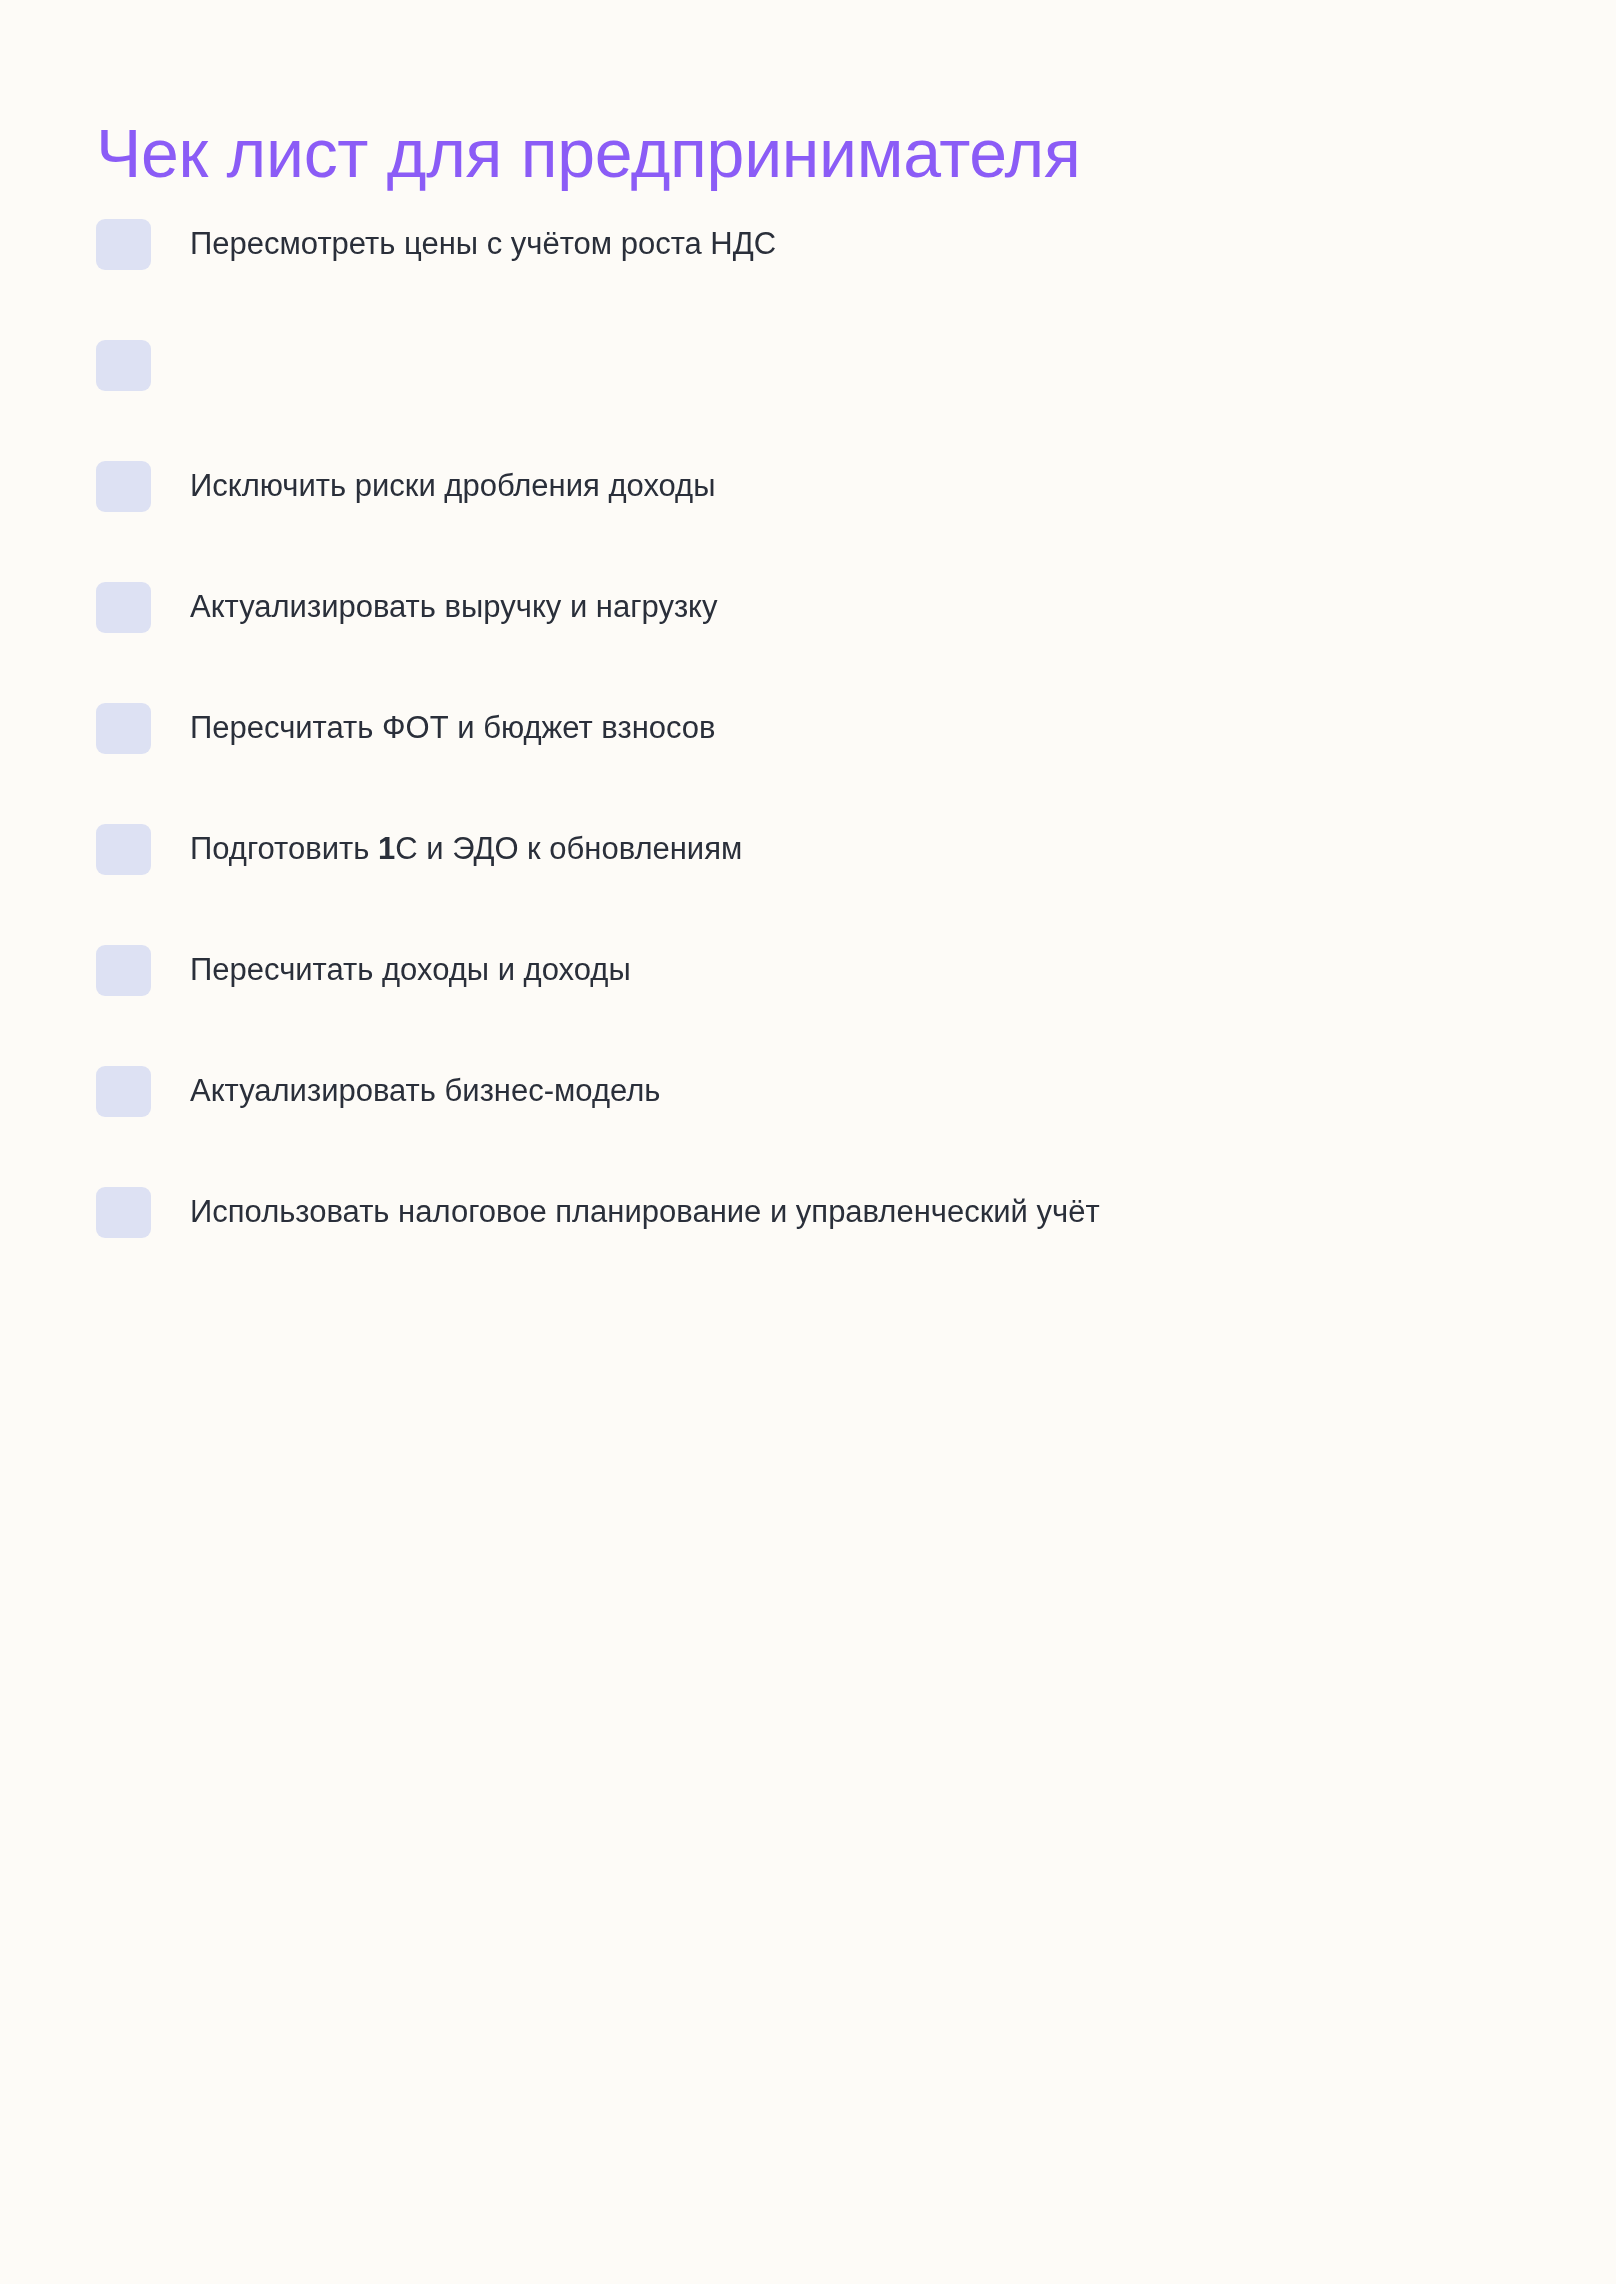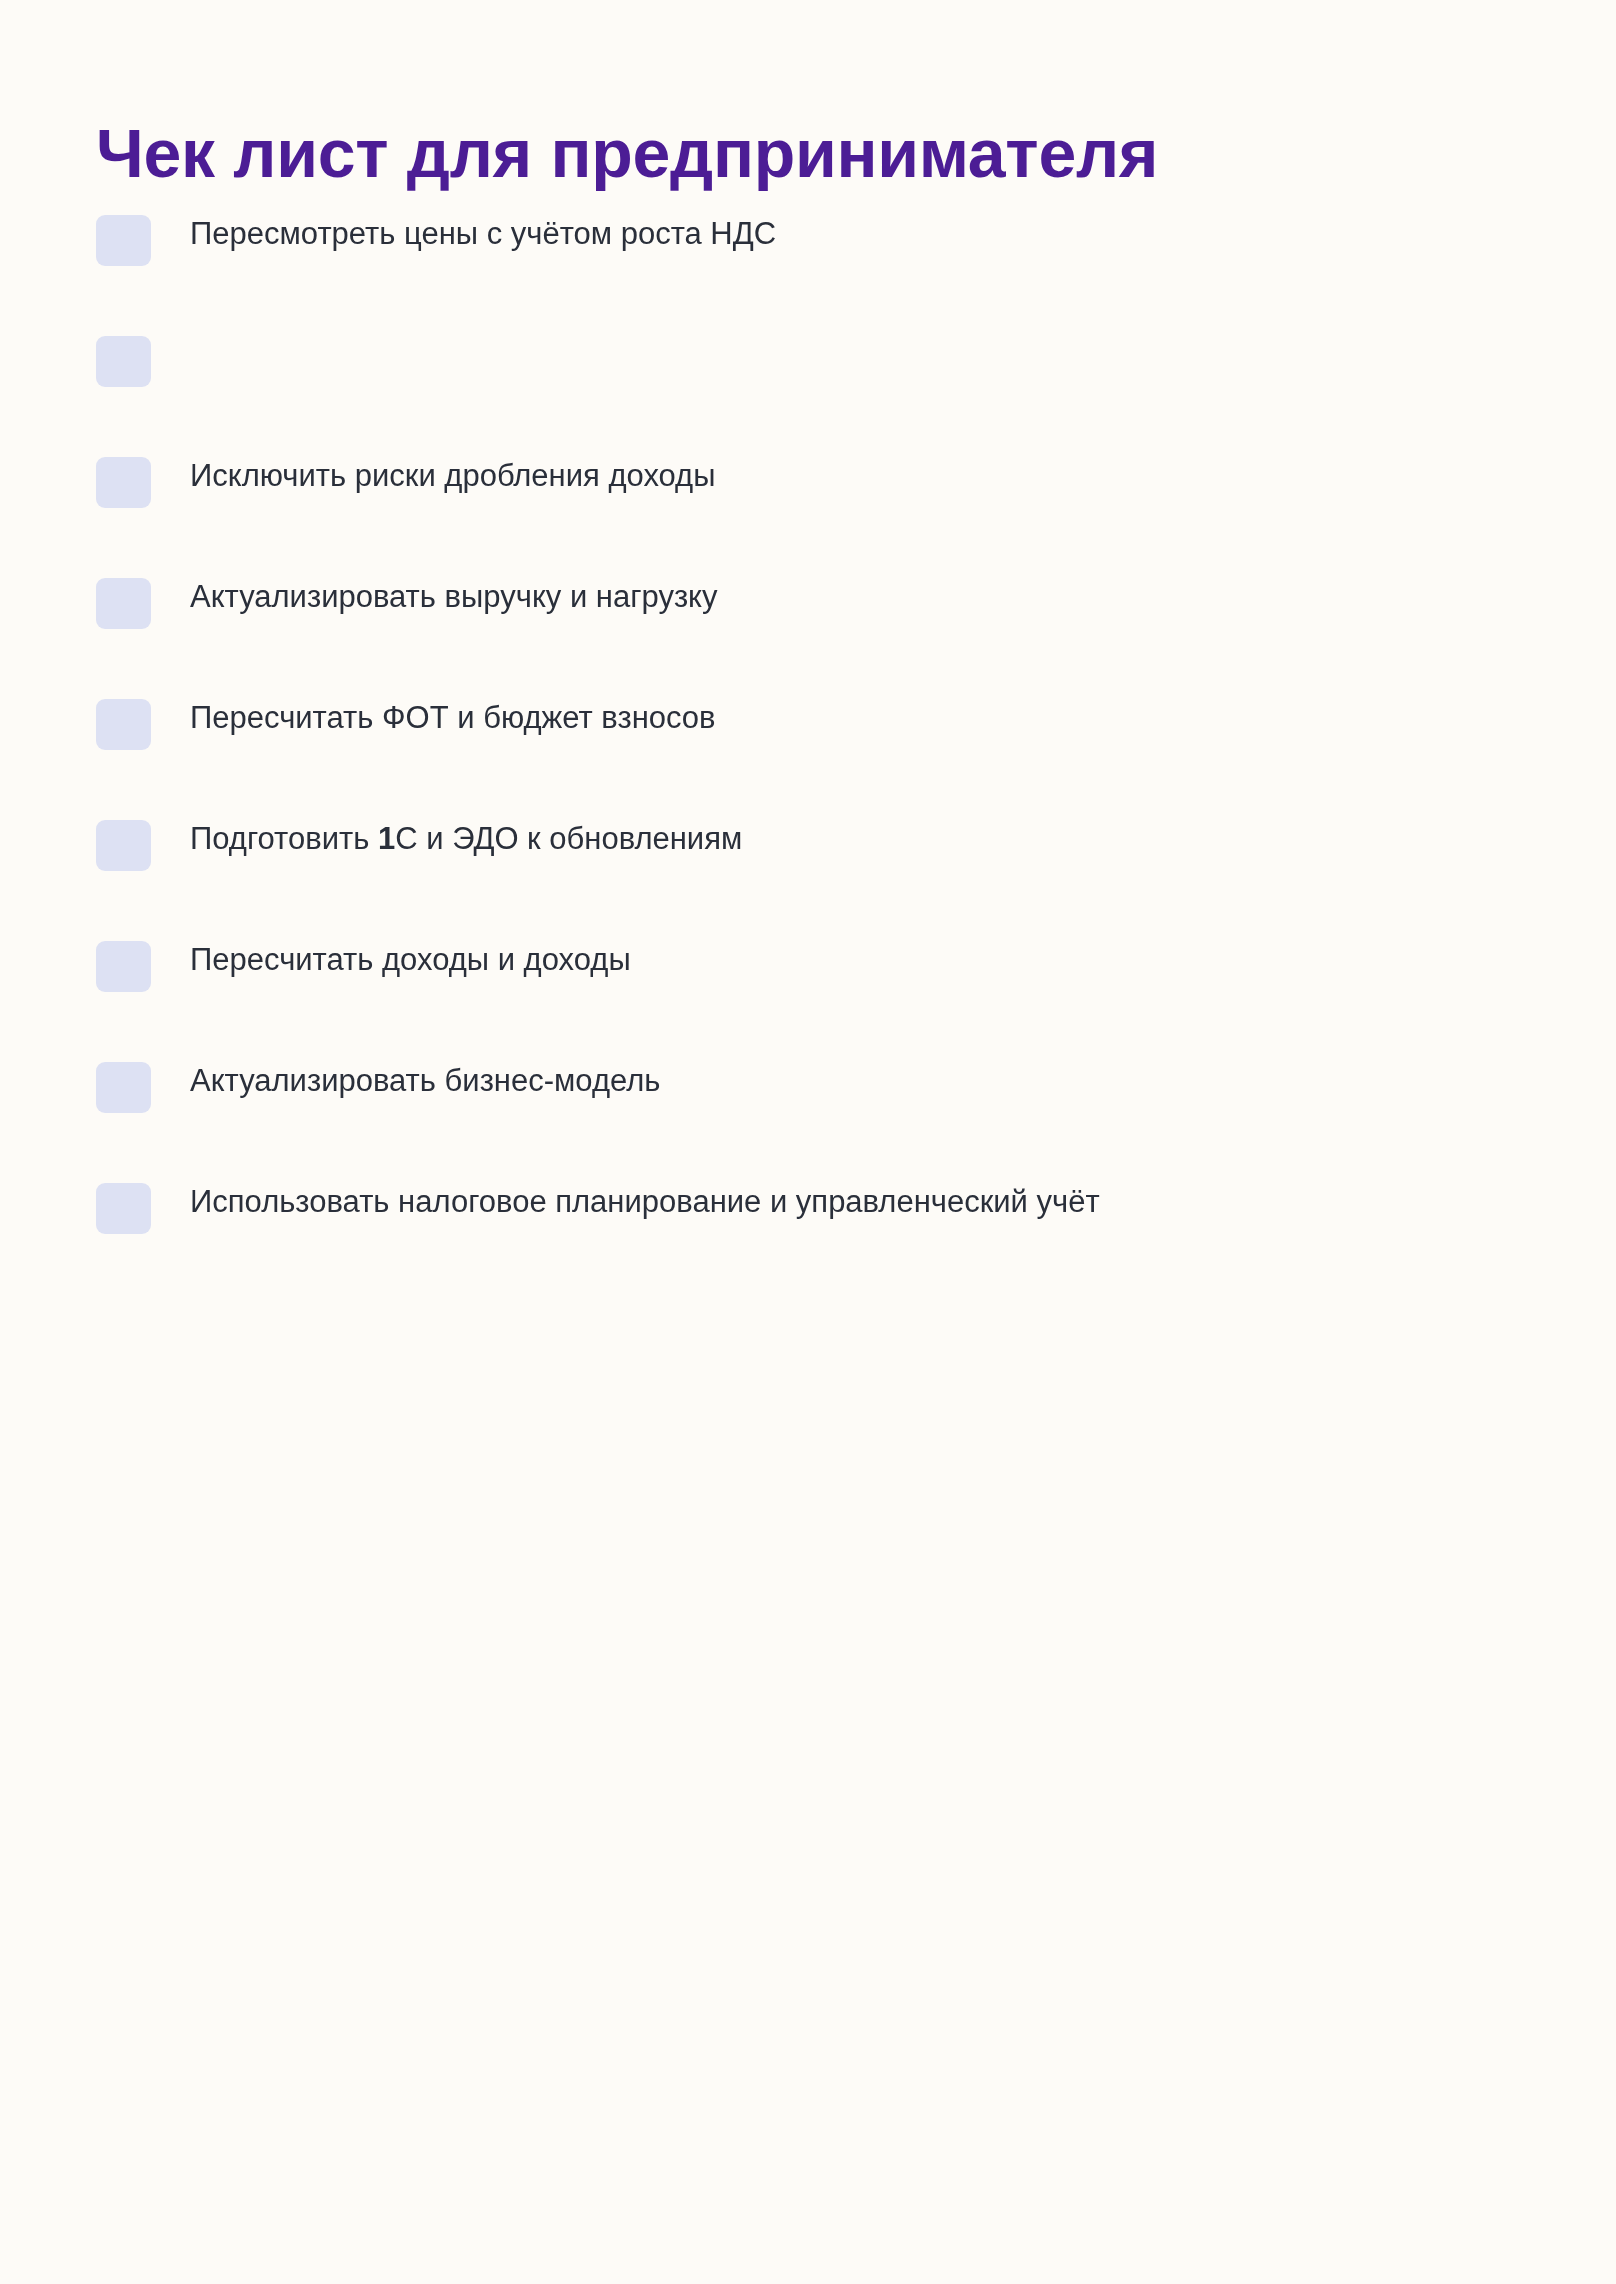--- a/index.html
+++ b/index.html
@@ -19,35 +19,35 @@
     height: 2284px;
     box-sizing: border-box;
     padding: 0;
     overflow: hidden;
   }
   .title {
     position: absolute;
     left: 96px;
     top: 68px;
     font-size: 68px;
-    font-weight: 700;
-    color: #4c1d95;
+    font-weight: 400;
+    color: #8b5cf6;
     letter-spacing: -0.3px;
     line-height: 1.15;
     white-space: nowrap;
   }
   .checklist {
     position: absolute;
     left: 96px;
     top: 215px;
     width: 1432px;
   }
   .item {
     display: flex;
-    align-items: flex-start;
+    align-items: center;
     height: 59px;
     margin-bottom: 62px;
   }
   .checkbox {
     flex: 0 0 auto;
     width: 55px;
     height: 51px;
     border-radius: 9px;
     background: #dde1f3;
     box-sizing: border-box;

